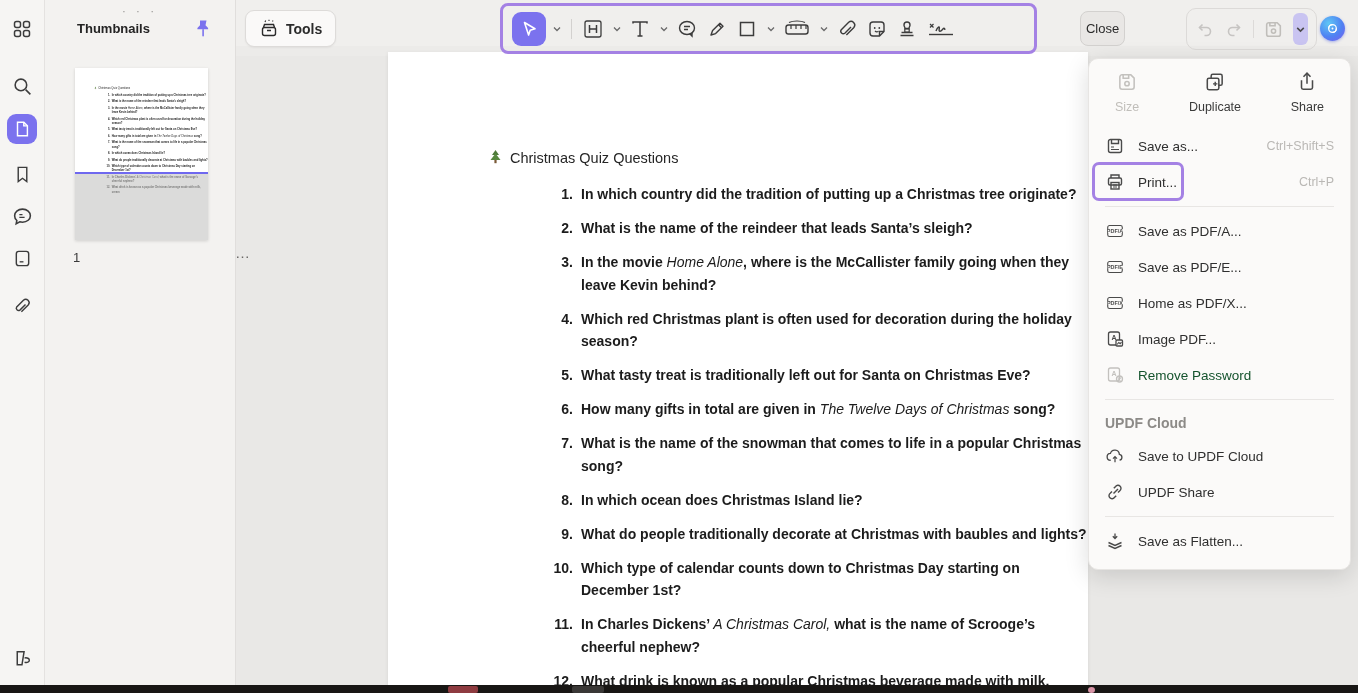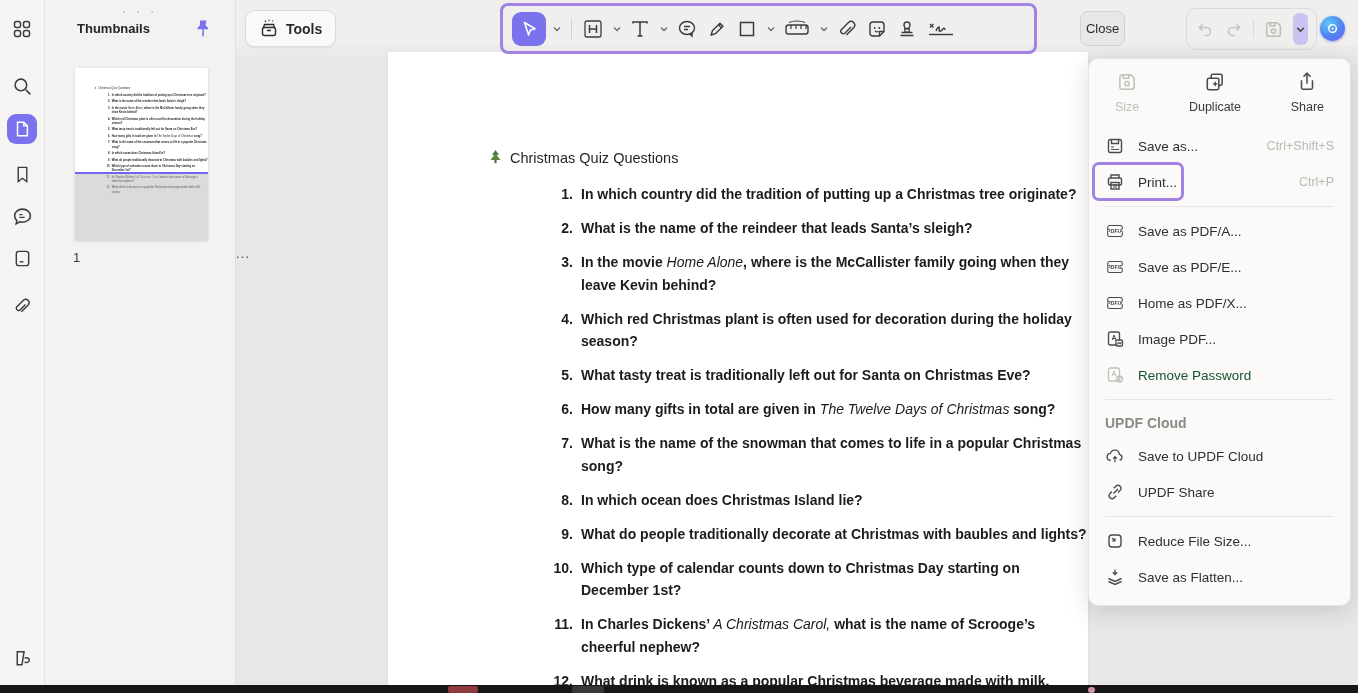--- a/index.html
+++ b/index.html
@@ -560,29 +560,20 @@
         </svg>
     </span>
     <span class="ml">UPDF Share</span>
   </div>
 
   <div class="msep"></div>
 
   <div class="mrow">
     <span class="mi">
       <svg width="20" height="20" viewBox="0 0 20 20" fill="none" stroke="#4a4a4a" stroke-width="1.4">
-          <rect x="4" y="4" width="12" height="12" rx="3"></rect>
-          <path d="M7 7l3 3M10 7.2V10H7.2" stroke-width="1.2"></path>
-        </svg>
-    </span>
-    <span class="ml">Reduce File Size...</span>
-  </div>
-  <div class="mrow">
-    <span class="mi">
-      <svg width="20" height="20" viewBox="0 0 20 20" fill="none" stroke="#4a4a4a" stroke-width="1.4">
           <path d="M10 2.5v5M7.8 5.3L10 7.5l2.2-2.2" stroke-width="1.3"></path>
           <path d="M3.5 11.5L10 14.5l6.5-3"></path>
           <path d="M3.5 14.5L10 17.5l6.5-3"></path>
         </svg>
     </span>
     <span class="ml">Save as Flatten...</span>
   </div>
 </div>
 
 <div class="taskbar">

